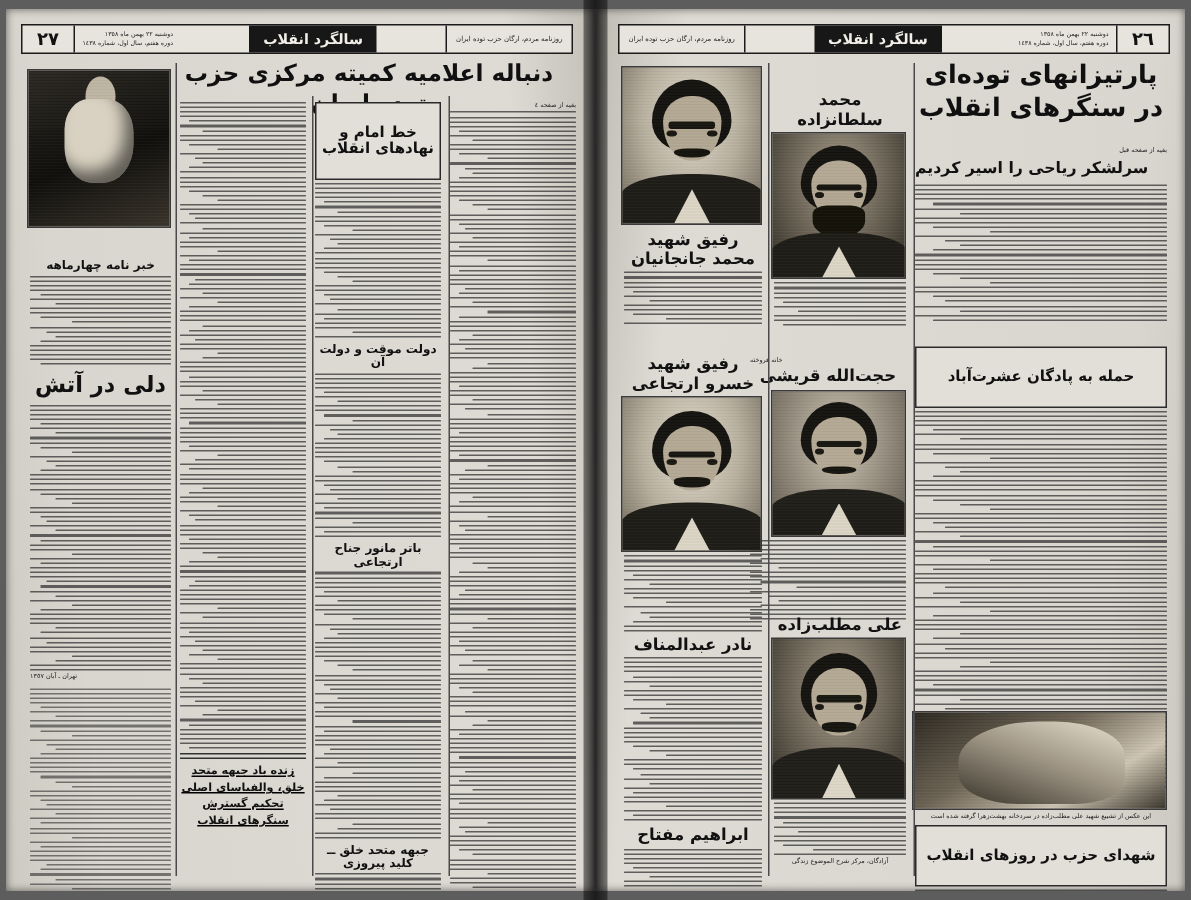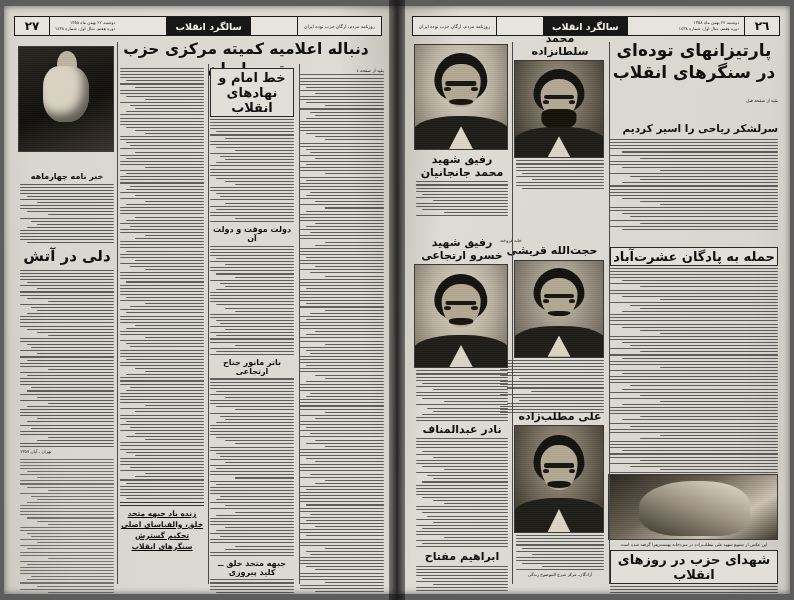--- a/index.html
+++ b/index.html
@@ -68,22 +68,22 @@
     font-size:4.6px;color:#222;white-space:nowrap;
     border-right:1px solid #1b1b1b;
   }
   #mast-left .mast-logo{border-right:none;border-left:1px solid #1b1b1b;}
 
   
   .hl1{font-size:17px;font-weight:bold;color:#101010;line-height:1.28;letter-spacing:-.2px;}
   .hl2{font-size:10.5px;font-weight:bold;color:#111;line-height:1.3;}
   .cap-name{font-size:11px;font-weight:bold;color:#111;line-height:1.2;text-align:center;}
   .sec-head{
-    font-size:13px;font-weight:bold;color:#111;text-align:center;
-    border:1px solid #2a2a2a;padding:1px 2px;margin-bottom:2px;background:#e2dfd8;
+    font-size:10px;font-weight:bold;color:#111;text-align:center;
+    border:1px solid #2a2a2a;padding:14px 2px;margin-bottom:2px;background:#e2dfd8;
   }
   .sec-head.plain{border:none;background:none;padding:0;margin-bottom:2.5px;font-size:8px;}
 
   
   .txt{--lh:3.1px;}
   .txt i{
     display:block;height:1.05px;background:#2e2e2e;opacity:.72;
     margin-bottom:2.05px;border-radius:.4px;
   }
   .txt i:nth-child(7n){width:82%;}
@@ -172,21 +172,21 @@
       <div class="mast-title">سالگرد انقلاب</div>
       <div class="mast-fill"></div>
       <div class="mast-logo">روزنامه مردم، ارگان حزب توده ایران</div>
     </div>
 
     <div style="position:absolute;right:12px;top:34px;width:168px;">
       <div class="hl1" style="text-align:center;">پارتیزانهای توده‌ای</div>
       <div class="hl1" style="text-align:center;">در سنگرهای انقلاب</div>
     </div>
 
-    <div style="position:absolute;right:186px;top:26px;width:88px;">
+    <div style="position:absolute;right:186px;top:54px;width:88px;">
       <div class="cap-name">محمد سلطانزاده</div>
       <div class="photo por dark" style="width:88px;height:96px;margin-top:2px;">
         <div class="hair"></div>
           <div class="face"></div>
           <div class="brow"></div>
         <div class="eyeL"></div>
           <div class="eyeR"></div>
           <div class="beard"></div>
         <div class="body"></div>
           <div class="shirt"></div>
@@ -231,21 +231,21 @@
           <i></i>
           <i></i>
           <i></i>
           <i></i>
           <i></i>
       </div>
     </div>
 
     <div style="position:absolute;right:12px;top:92px;width:168px;">
       <div class="tiny" style="text-align:right;">بقیه از صفحه قبل</div>
-      <div class="hl2" style="text-align:right;margin:18px 0 3px;">سرلشکر ریاحی را اسیر کردیم</div>
+      <div class="hl2" style="text-align:left;margin:2px 0 3px;">سرلشکر ریاحی را اسیر کردیم</div>
       <div class="txt">
         <i></i>
           <i></i>
           <i></i>
           <i></i>
           <i></i>
           <i></i>
           <i></i>
           <i></i>
           <i></i>

